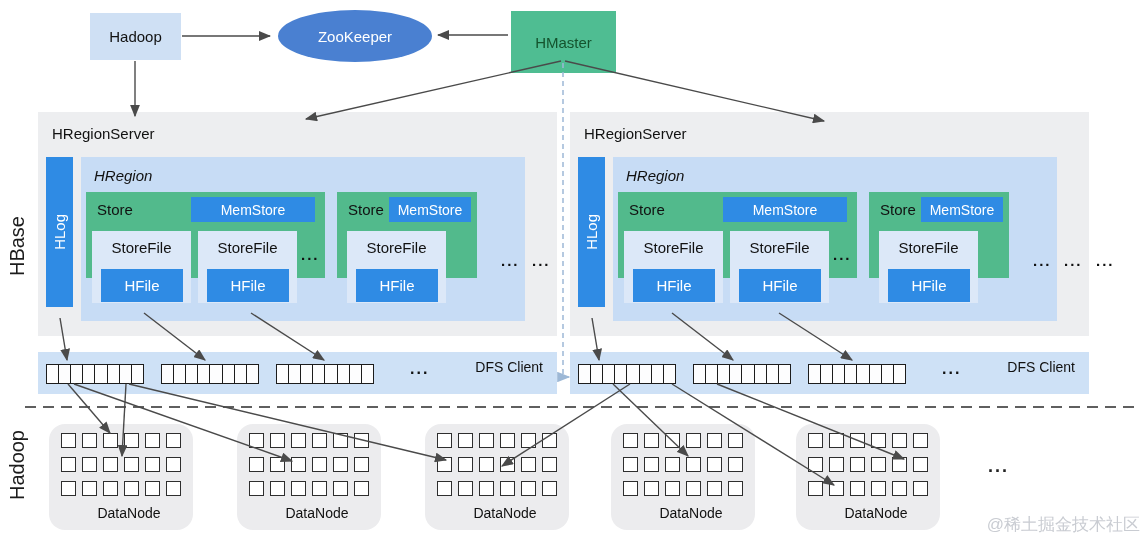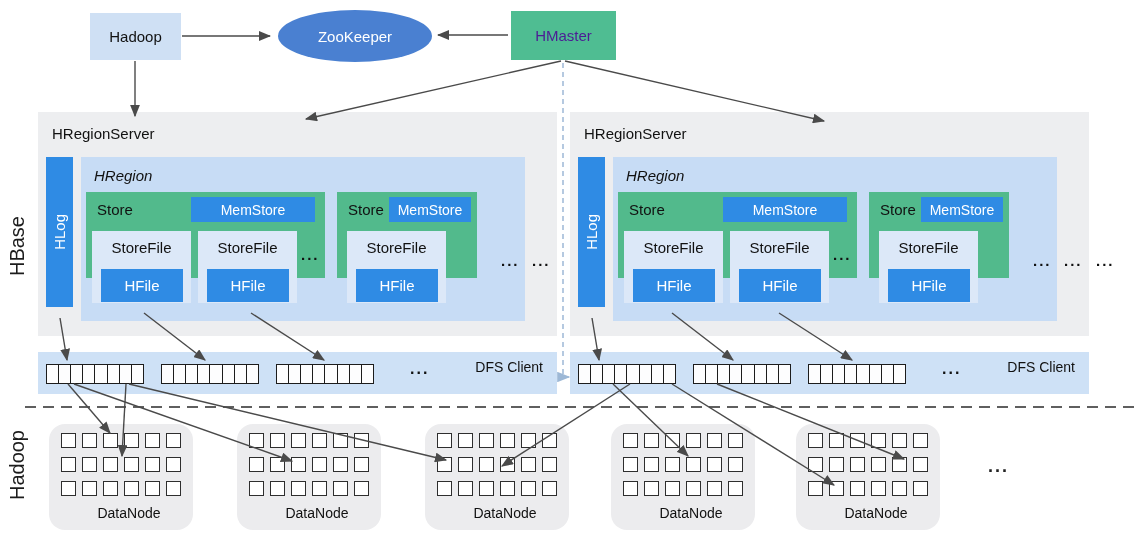--- a/index.html
+++ b/index.html
@@ -4,21 +4,21 @@
 <style>
   html,body{margin:0;padding:0;background:#fff;}
   #canvas{position:relative;width:1143px;height:545px;background:#fff;overflow:hidden;
           font-family:"Liberation Sans","DejaVu Sans",sans-serif;color:#111;}
   #canvas *{box-sizing:border-box;}
 
   
   .topnode{position:absolute;display:flex;align-items:center;justify-content:center;font-size:15px;}
   .client{left:90px;top:13px;width:91px;height:47px;background:var(--client-bg);}
   .zookeeper{left:278px;top:10px;width:154px;height:52px;border-radius:50%;background:var(--node-blue);color:#fff;text-align:center;}
-  .hmaster{left:511px;top:11px;width:105px;height:49px;background:var(--hmaster-green);color:#4c1d95;}
+  .hmaster{left:511px;top:11px;width:105px;height:62px;background:var(--hmaster-green);color:#14532d;}
 
   
   .server{position:absolute;top:112px;width:519px;height:224px;background:var(--panel-gray);}
   .server.s-left{left:38px;}
   .server.s-right{left:570px;}
   .server-title{position:absolute;left:14px;top:13px;font-size:15px;}
   .hlog{position:absolute;left:8px;top:45px;width:27px;height:150px;background:var(--accent-blue);
         display:flex;align-items:center;justify-content:center;}
   .vtext{writing-mode:vertical-rl;transform:rotate(180deg);color:#fff;font-size:15px;}
   .hregion{position:absolute;left:43px;top:45px;width:444px;height:164px;background:var(--light-panel);}
@@ -333,20 +333,21 @@
         <div class="sq"></div>
         <div class="sq"></div>
         <div class="sq"></div>
       </div>
     <div class="dn-label">DataNode</div>
   </div>
   <span class="dn-more">...</span>
 
   <div class="vlabel hbase">HBase</div>
   <div class="vlabel hadoop">Hadoop</div>
+  <div class="watermark">@稀土掘金技术社区</div>
 
   <svg id="wires" viewBox="0 0 1143 545">
     <defs>
       <marker id="ah" viewBox="0 0 10 8" refX="9" refY="4" markerWidth="9" markerHeight="7" orient="auto-start-reverse">
         <path d="M0,0 L10,4 L0,8 z" fill="#4a4a4a"></path>
       </marker>
       <marker id="ahb" viewBox="0 0 10 8" refX="9" refY="4" markerWidth="9" markerHeight="7" orient="auto-start-reverse">
         <path d="M0,0 L10,4 L0,8 z" fill="#9db8d6"></path>
       </marker>
     </defs>

